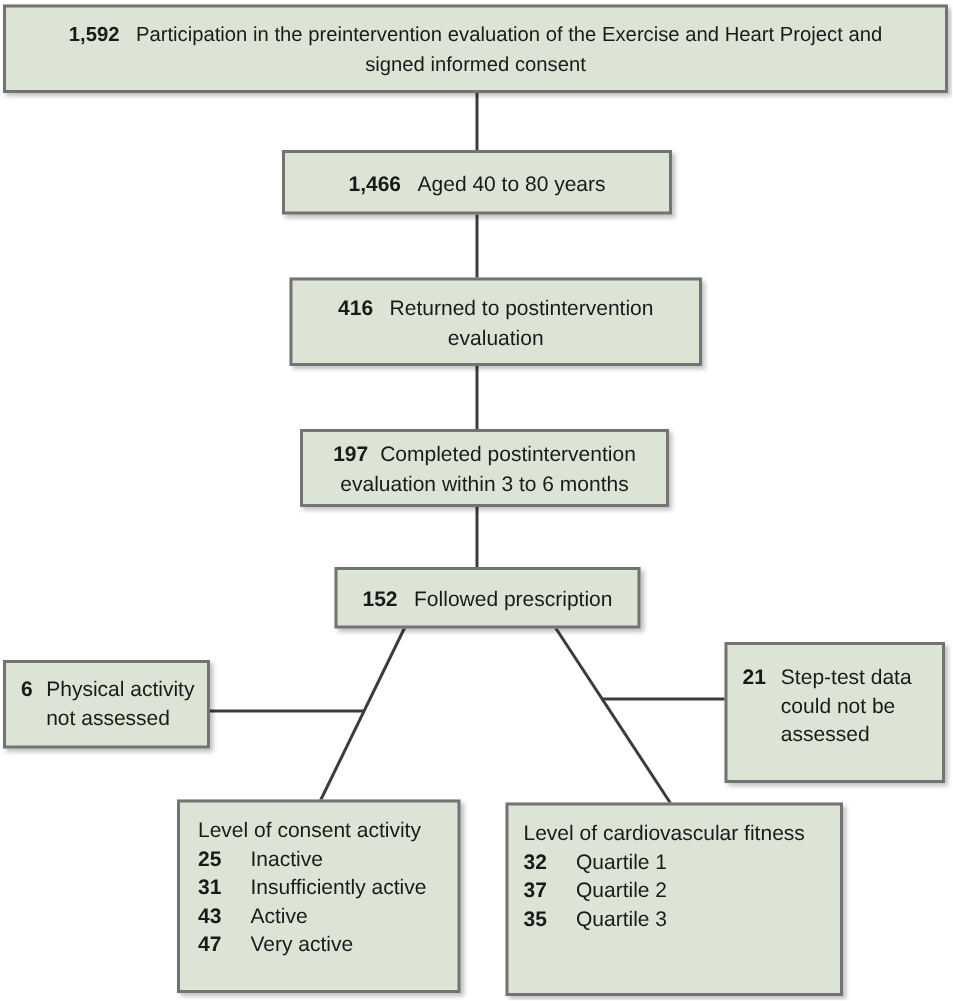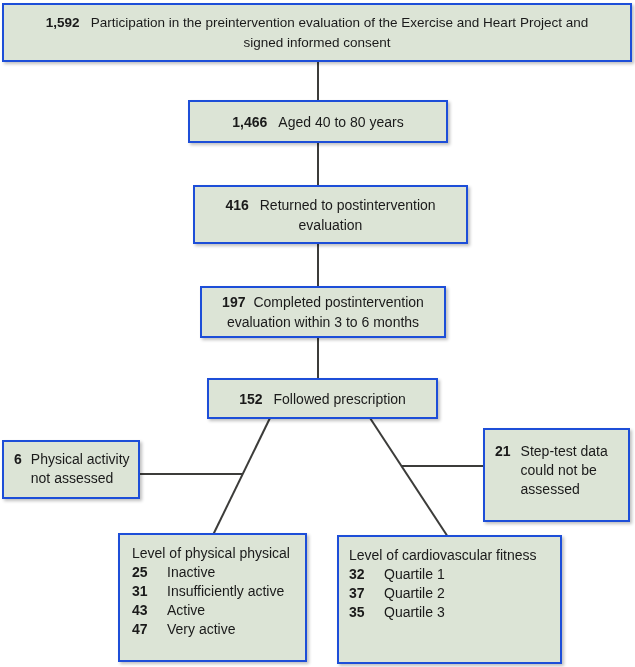--- a/index.html
+++ b/index.html
@@ -22,21 +22,21 @@
     z-index: 0;
   }
   .connectors line {
     stroke: #3c3c3a;
     stroke-width: 2;
   }
   .box {
     position: absolute;
     box-sizing: border-box;
     background: #dce4d6;
-    border: 2px solid #1d4ed8;
+    border: 2px solid #737373;
     box-shadow: 2px 2px 3px rgba(0,0,0,0.25);
     z-index: 1;
     font-size: 14px;
     line-height: 20px;
   }
   .center-box {
     display: flex;
     flex-direction: column;
     justify-content: center;
     text-align: center;
@@ -104,38 +104,38 @@
       <span class="num">416</span><span>Returned to postintervention evaluation</span>
     </div>
   </div>
 
   <div class="box center-box" style="left:200px; top:286px; width:246px; height:52px;">
     <div>
       <span class="num" style="margin-right:8px;">197</span><span>Completed postintervention evaluation within 3 to 6 months</span>
     </div>
   </div>
 
-  <div class="box center-box" style="left:207px; top:378px; width:231px; height:41px;">
+  <div class="box center-box" style="left:223px; top:378px; width:204px; height:41px;">
     <div class="nowrap">
       <span class="num">152</span><span>Followed prescription</span>
     </div>
   </div>
 
   <div class="box side-box" style="left:2px; top:440px; width:138px; height:59px;">
     <span class="num" style="margin-right:9px;">6</span>
     <span class="side-label">Physical activity not assessed</span>
   </div>
 
   <div class="box side-box" style="left:483px; top:428px; width:147px; height:94px; padding-top:12px; ">
     <span class="num">21</span>
     <span class="side-label">Step-test data could not be assessed</span>
   </div>
 
   <div class="box bottom-box" style="left:118px; top:533px; width:189px; height:129px;">
-    <div class="bb-title">Level of physical physical</div>
+    <div class="bb-title">Level of consent activity</div>
     <div class="bb-rows">
       <div class="bb-row">
         <span class="bb-num">25</span>
         <span>Inactive</span>
       </div>
       <div class="bb-row">
         <span class="bb-num">31</span>
         <span>Insufficiently active</span>
       </div>
       <div class="bb-row">

